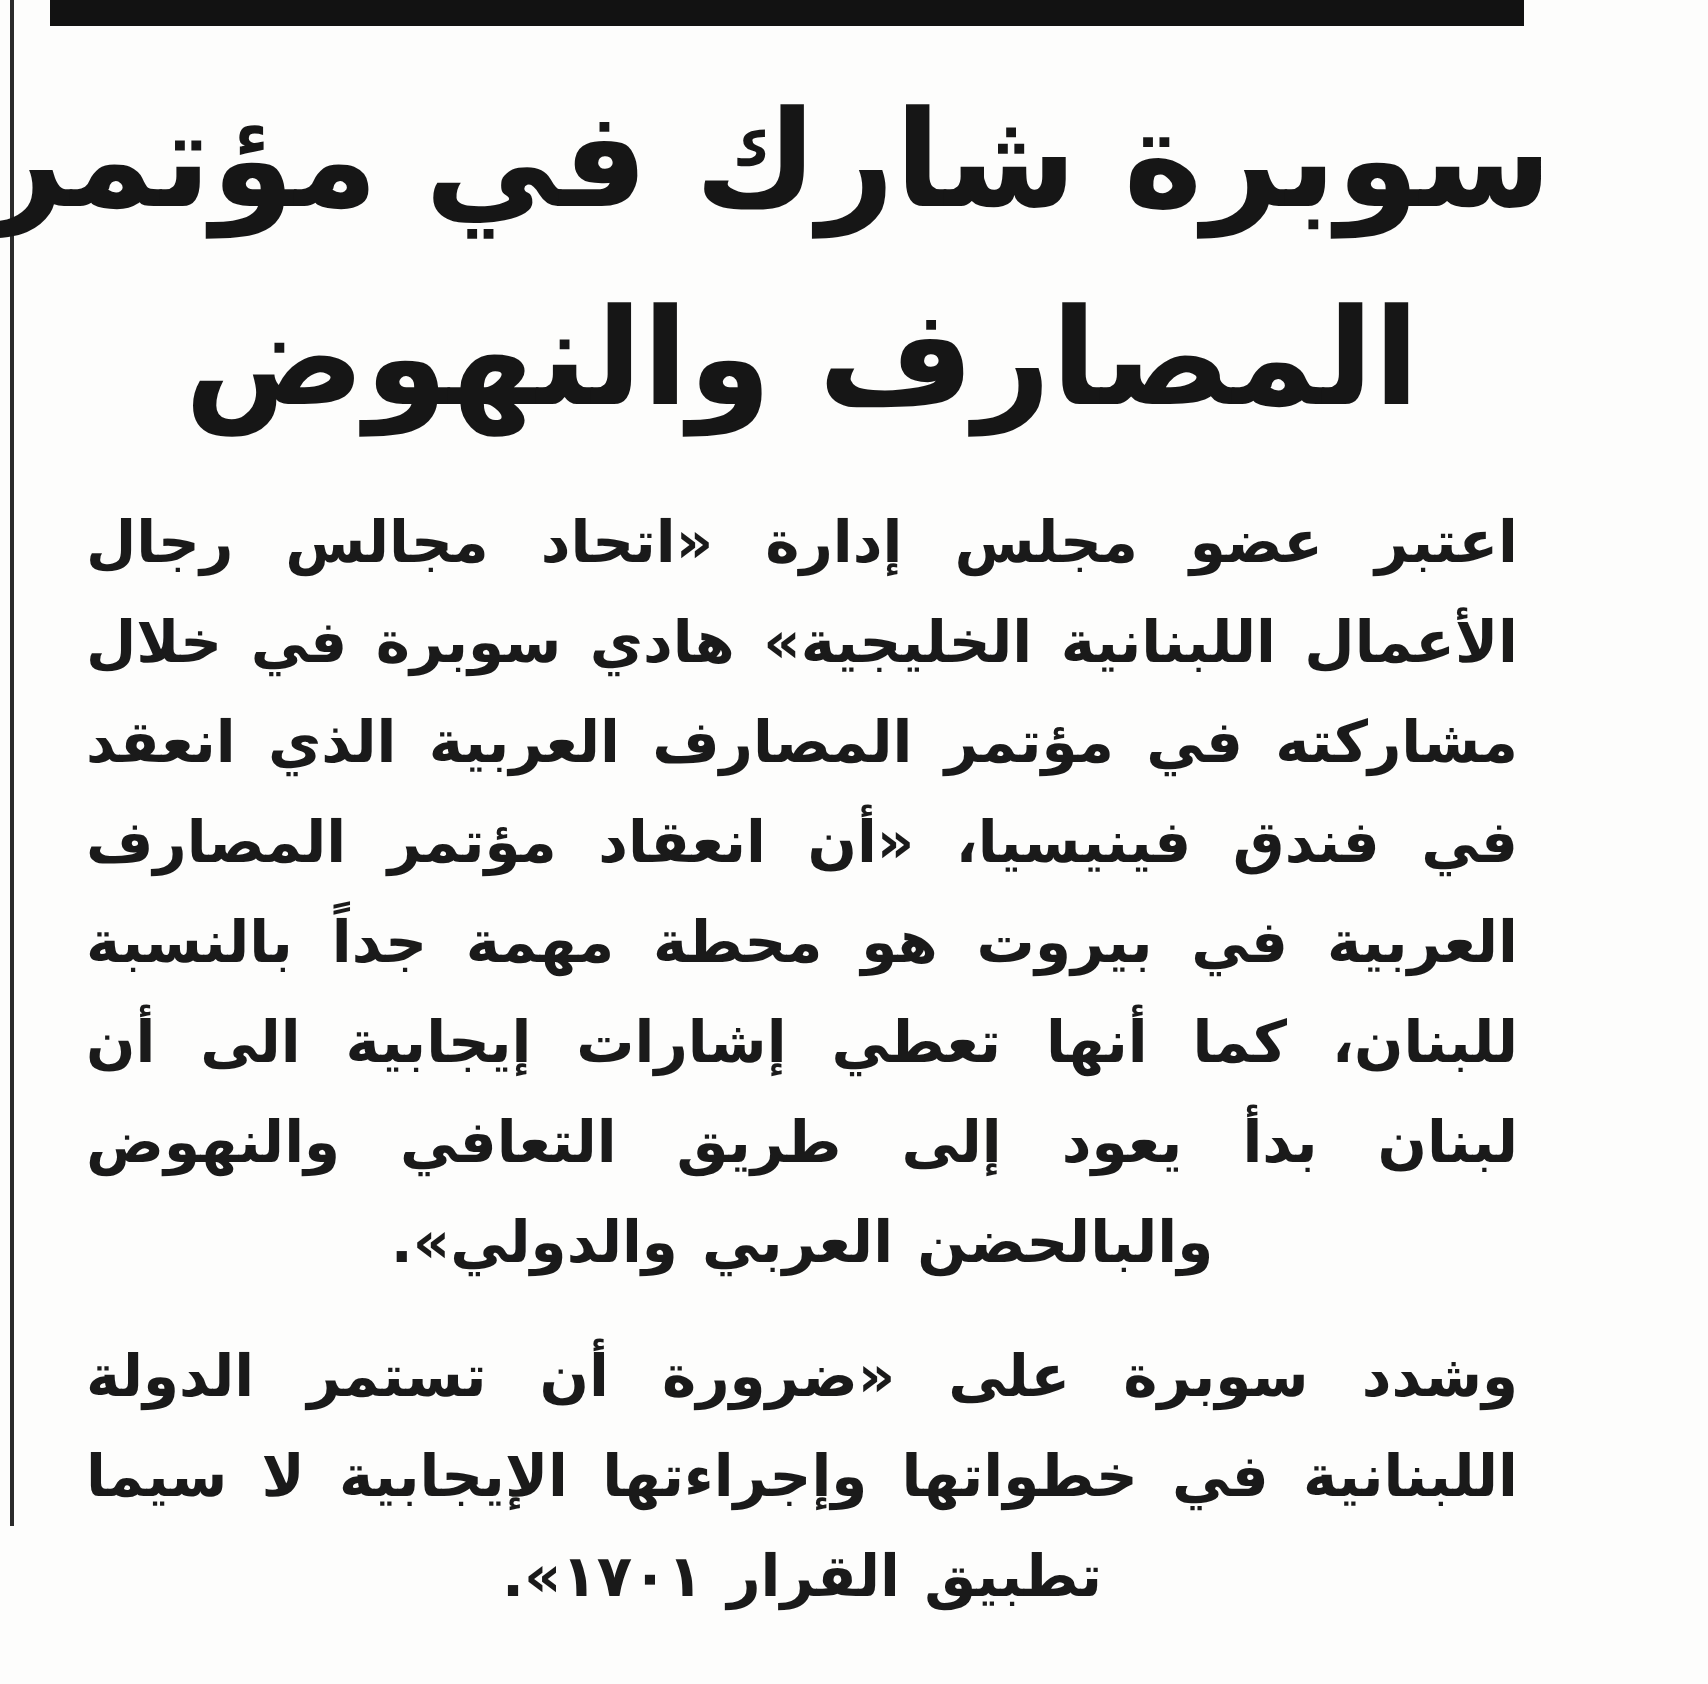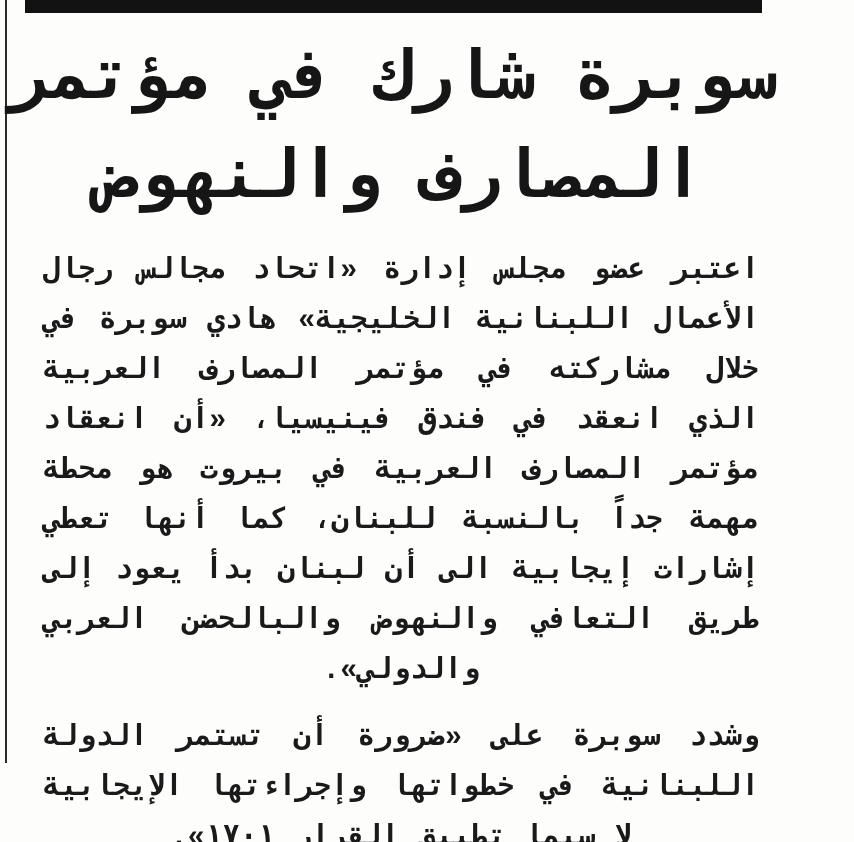--- a/index.html
+++ b/index.html
@@ -13,21 +13,20 @@
     overflow: hidden;
     position: relative;
     font-family: "DejaVu Sans", sans-serif;
     color: #151515;
   }
   .clip-page {
     position: relative;
     width: 854px;
     height: 668px;
     direction: rtl;
-    font-family: Liberation Mono, monospace;
   }
   
   .left-rule {
     position: absolute;
     left: 5px;
     top: 0;
     width: 2px;
     height: 763px;
     background: #2b2b2b;
   }

